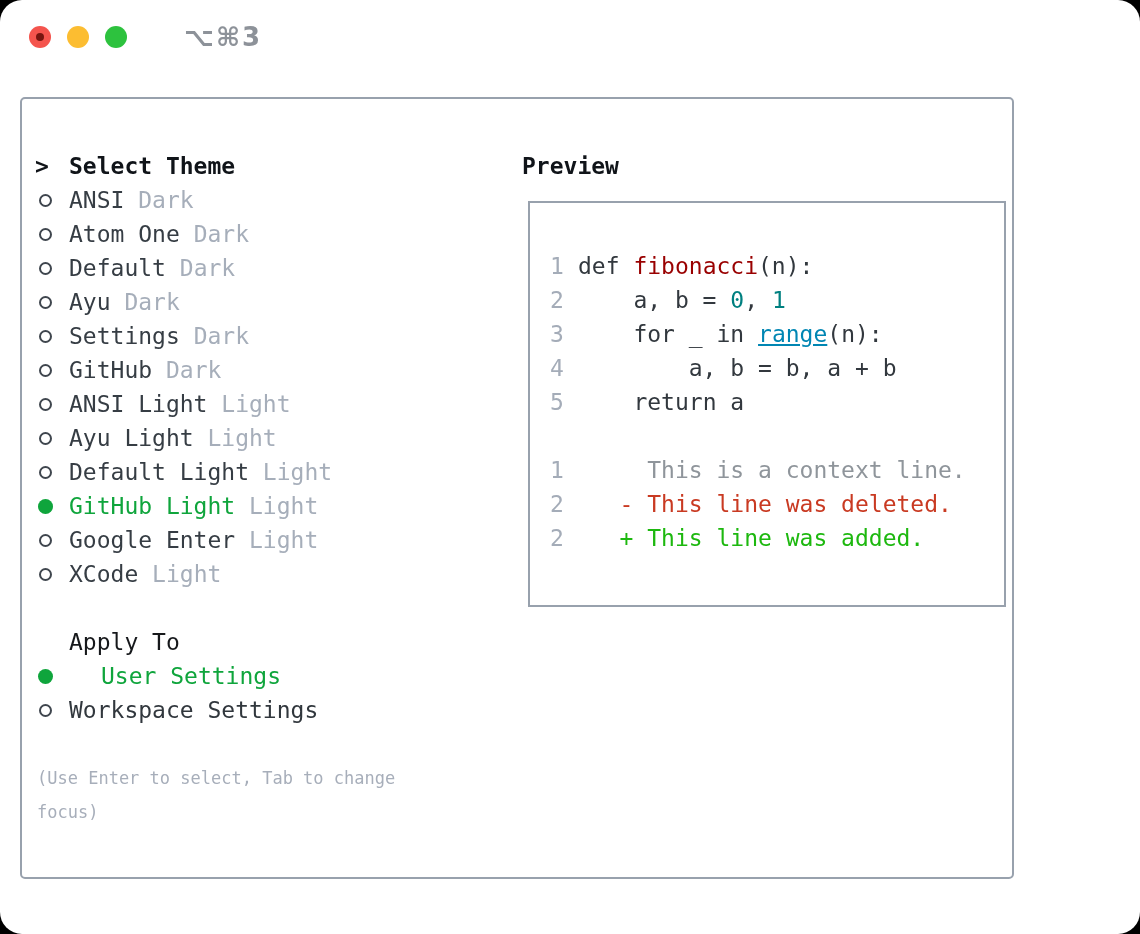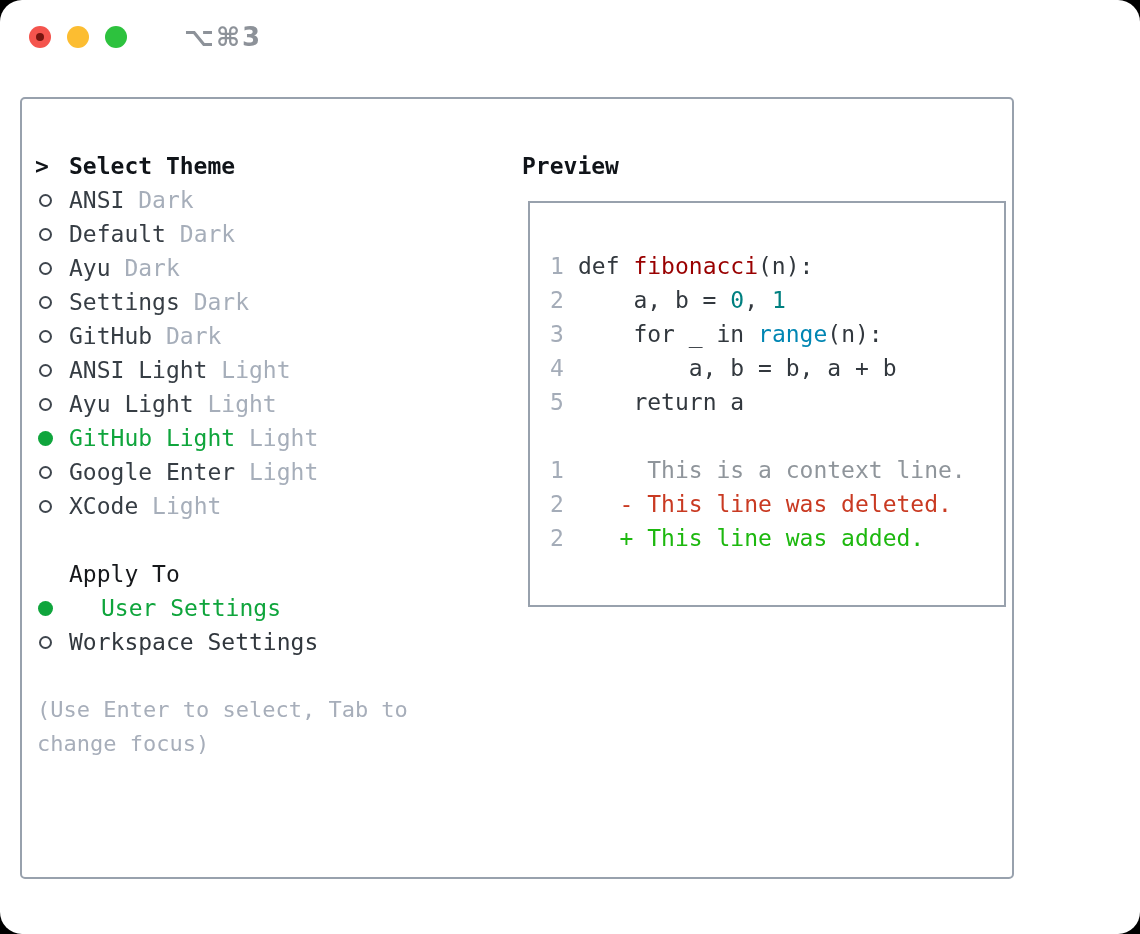--- a/index.html
+++ b/index.html
@@ -71,21 +71,21 @@
   .item-text .nm { color: #363d44; }
   .item-text .nm.sel { color: var(--selected_green); }
   .item-text .vr { color: var(--variant_gray); }
   .opt-label { white-space: pre; color: #31373d; }
   .opt-label.sel { color: var(--selected_green); margin-left: 32px; }
 
   .section-gap { height: 34px; }
 
   .hint {
     width: 420px; margin-left: 2px;
-    font-size: 22px; line-height: 34px;
+    font-size: 17px; line-height: 34px;
     color: var(--hint_gray);
   }
 
   
   .preview-header { margin-left: 0; }
   .preview-box {
     margin-top: 18px; margin-left: 6px;
     width: 478px; height: 406px;
     border: 2px solid var(--border);
     padding: 46px 0 0 20px;
@@ -94,21 +94,21 @@
   }
   .pline { height: 34px; display: flex; align-items: center; font-size: 23px; }
   .ln { width: 14px; flex: none; color: var(--line_number_gray); white-space: pre; }
   .ptext { margin-left: 14px; white-space: pre; }
   .line-spacer { height: 34px; }
 
   .tok-plain    { color: var(--plain_text); }
   .tok-keyword  { color: var(--plain_text); }
   .tok-function { color: var(--function_red); text-align: center; }
   .tok-number   { color: var(--number_teal); }
-  .tok-builtin  { color: var(--builtin_blue); }
+  .tok-builtin  { color: var(--builtin_blue); text-decoration: underline; }
   .tok-context  { color: var(--context_gray); }
   .tok-deleted  { color: var(--deleted_red); }
   .tok-added    { color: var(--added_green); }
 </style>
 </head>
 <body>
 
 <div class="window">
 
   <div class="titlebar">
@@ -134,20 +134,26 @@
           <div class="row">
             <span class="cell">
               <span class="ring"></span>
             </span>
             <span class="item-text"><span class="nm">ANSI</span><span class="vr"> Dark</span></span>
           </div>
           <div class="row">
             <span class="cell">
               <span class="ring"></span>
             </span>
+            <span class="item-text"><span class="nm">Atom One</span><span class="vr"> Dark</span></span>
+          </div>
+          <div class="row">
+            <span class="cell">
+              <span class="ring"></span>
+            </span>
             <span class="item-text"><span class="nm">Default</span><span class="vr"> Dark</span></span>
           </div>
           <div class="row">
             <span class="cell">
               <span class="ring"></span>
             </span>
             <span class="item-text"><span class="nm">Ayu</span><span class="vr"> Dark</span></span>
           </div>
           <div class="row">
             <span class="cell">
@@ -165,20 +171,26 @@
             <span class="cell">
               <span class="ring"></span>
             </span>
             <span class="item-text"><span class="nm">ANSI Light</span><span class="vr"> Light</span></span>
           </div>
           <div class="row">
             <span class="cell">
               <span class="ring"></span>
             </span>
             <span class="item-text"><span class="nm">Ayu Light</span><span class="vr"> Light</span></span>
+          </div>
+          <div class="row">
+            <span class="cell">
+              <span class="ring"></span>
+            </span>
+            <span class="item-text"><span class="nm">Default Light</span><span class="vr"> Light</span></span>
           </div>
           <div class="row">
             <span class="cell">
               <span class="dot-sel"></span>
             </span>
             <span class="item-text"><span class="nm sel">GitHub Light</span><span class="vr"> Light</span></span>
           </div>
           <div class="row">
             <span class="cell">
               <span class="ring"></span>

